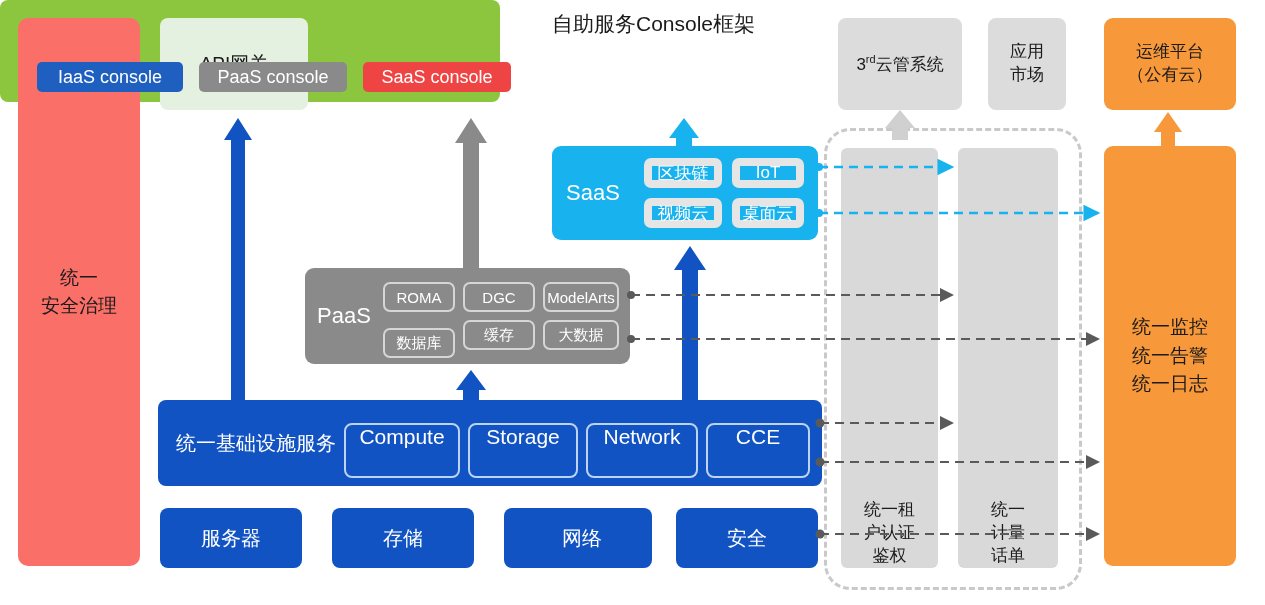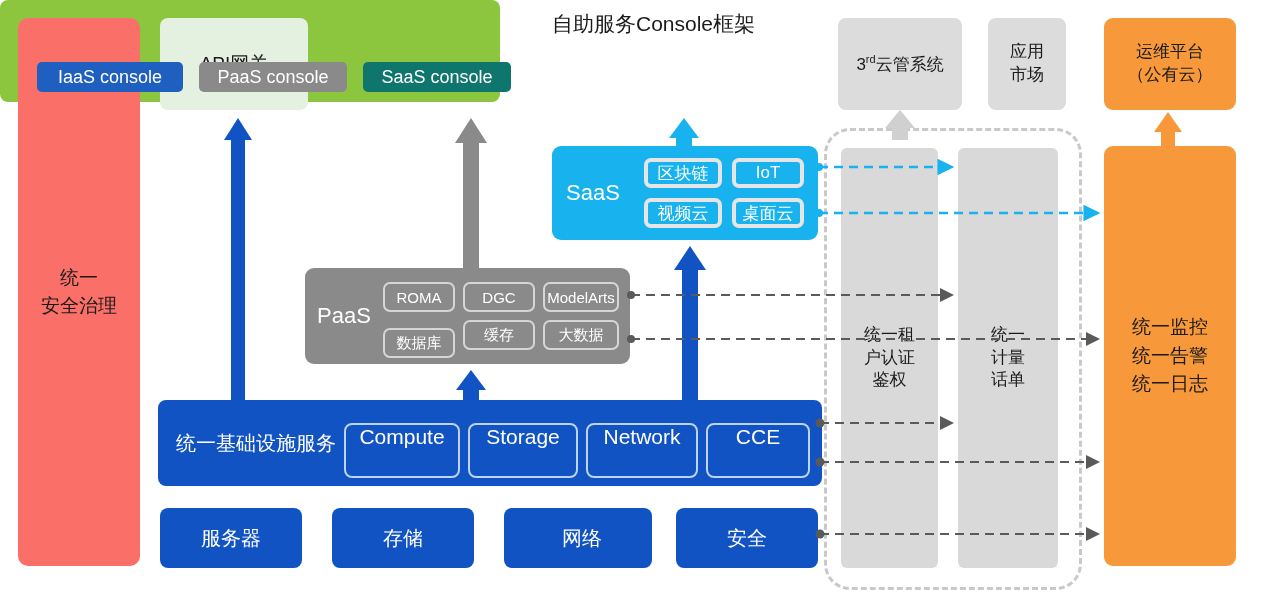--- a/index.html
+++ b/index.html
@@ -12,52 +12,52 @@
 
   
   #api-gw{left:160px;top:18px;width:148px;height:92px;background:#e4f1e0;color:#1a1a1a;font-size:19px;border-radius:8px;}
 
   
   #console-frame{left:322px;top:18px;width:500px;height:102px;background:#8cc63e;border-radius:8px;}
   #console-title{position:absolute;left:0;top:10px;width:100%;text-align:center;color:#1a1a1a;font-size:21px;padding-left:21px;}
   .console-chip{position:absolute;top:62px;height:30px;border-radius:5px;display:flex;align-items:center;justify-content:center;color:#fff;font-size:18px;margin-left:23px;}
   #chip-iaas{left:14px;width:146px;background:#1f5fbf;}
   #chip-paas{left:176px;width:148px;background:#8a8a8a;}
-  #chip-saas{left:340px;width:148px;background:#0f766e;}
+  #chip-saas{left:340px;width:148px;background:#ef4444;}
 
   
   #third-cloud{left:838px;top:18px;width:124px;height:92px;background:#dcdcdc;color:#1a1a1a;font-size:17px;border-radius:8px;}
   #app-market{left:988px;top:18px;width:78px;height:92px;background:#dcdcdc;color:#1a1a1a;font-size:17px;line-height:1.35;border-radius:8px;}
 
   
   #ops-platform{left:1104px;top:18px;width:132px;height:92px;background:#f7983a;color:#1a1a1a;font-size:17px;line-height:1.35;border-radius:9px;}
   
   #ops-bar{left:1104px;top:146px;width:132px;height:420px;background:#f7983a;color:#1a1a1a;font-size:19px;line-height:1.5;border-radius:9px;}
 
   
   #saas{left:552px;top:146px;width:266px;height:94px;background:#18b3ef;border-radius:9px;}
   #saas-label{position:absolute;left:14px;top:0;height:94px;display:flex;align-items:center;color:#fff;font-size:22px;}
-  .saas-chip{position:absolute;height:30px;border:4px solid #e5e5e5;border-radius:7px;display:flex;align-items:center;justify-content:center;color:#fff;font-size:17px;box-sizing:border-box;}
+  .saas-chip{position:absolute;height:30px;border:8px solid #e5e5e5;border-radius:7px;display:flex;align-items:center;justify-content:center;color:#fff;font-size:17px;box-sizing:border-box;}
 
   
   #paas{left:305px;top:268px;width:325px;height:96px;background:#8a8a8a;border-radius:9px;}
   #paas-label{position:absolute;left:12px;top:0;height:96px;display:flex;align-items:center;color:#fff;font-size:22px;}
   .paas-chip{position:absolute;height:30px;border:2px solid #d6d6d6;border-radius:7px;display:flex;align-items:center;justify-content:center;color:#fff;font-size:15px;box-sizing:border-box;}
 
   
   #infra{left:158px;top:400px;width:664px;height:86px;background:#1253c3;border-radius:8px;}
   #infra-label{position:absolute;left:18px;top:0;height:86px;display:flex;align-items:center;color:#fff;font-size:20px;}
   .infra-chip{position:absolute;top:23px;height:55px;border:2px solid #bcd3f2;border-radius:8px;display:flex;align-items:flex-start;justify-content:center;color:#fff;font-size:21px;box-sizing:border-box;}
 
   
   .bottom-chip{position:absolute;top:508px;height:60px;background:#1253c3;border-radius:8px;display:flex;align-items:center;justify-content:center;color:#fff;font-size:20px;}
 
   
   #mid-dashed{left:824px;top:128px;width:258px;height:462px;border:3px dashed #c9c9c9;border-radius:26px;box-sizing:border-box;position:absolute;}
-  .mid-col{position:absolute;background:#d9d9d9;border-radius:6px;display:flex;align-items:center;justify-content:center;color:#1a1a1a;font-size:17px;line-height:1.35;text-align:center;}
+  .mid-col{position:absolute;background:#d9d9d9;border-radius:6px;display:flex;align-items:flex-end;justify-content:center;color:#1a1a1a;font-size:17px;line-height:1.35;text-align:center;}
   #mid-col-auth{left:841px;top:148px;width:97px;height:420px;}
   #mid-col-meter{left:958px;top:148px;width:100px;height:420px;}
 
   
   #arrows{position:absolute;left:0;top:0;width:1265px;height:605px;pointer-events:none;}
 </style>
 </head>
 <body>
 
 <div id="stage">

